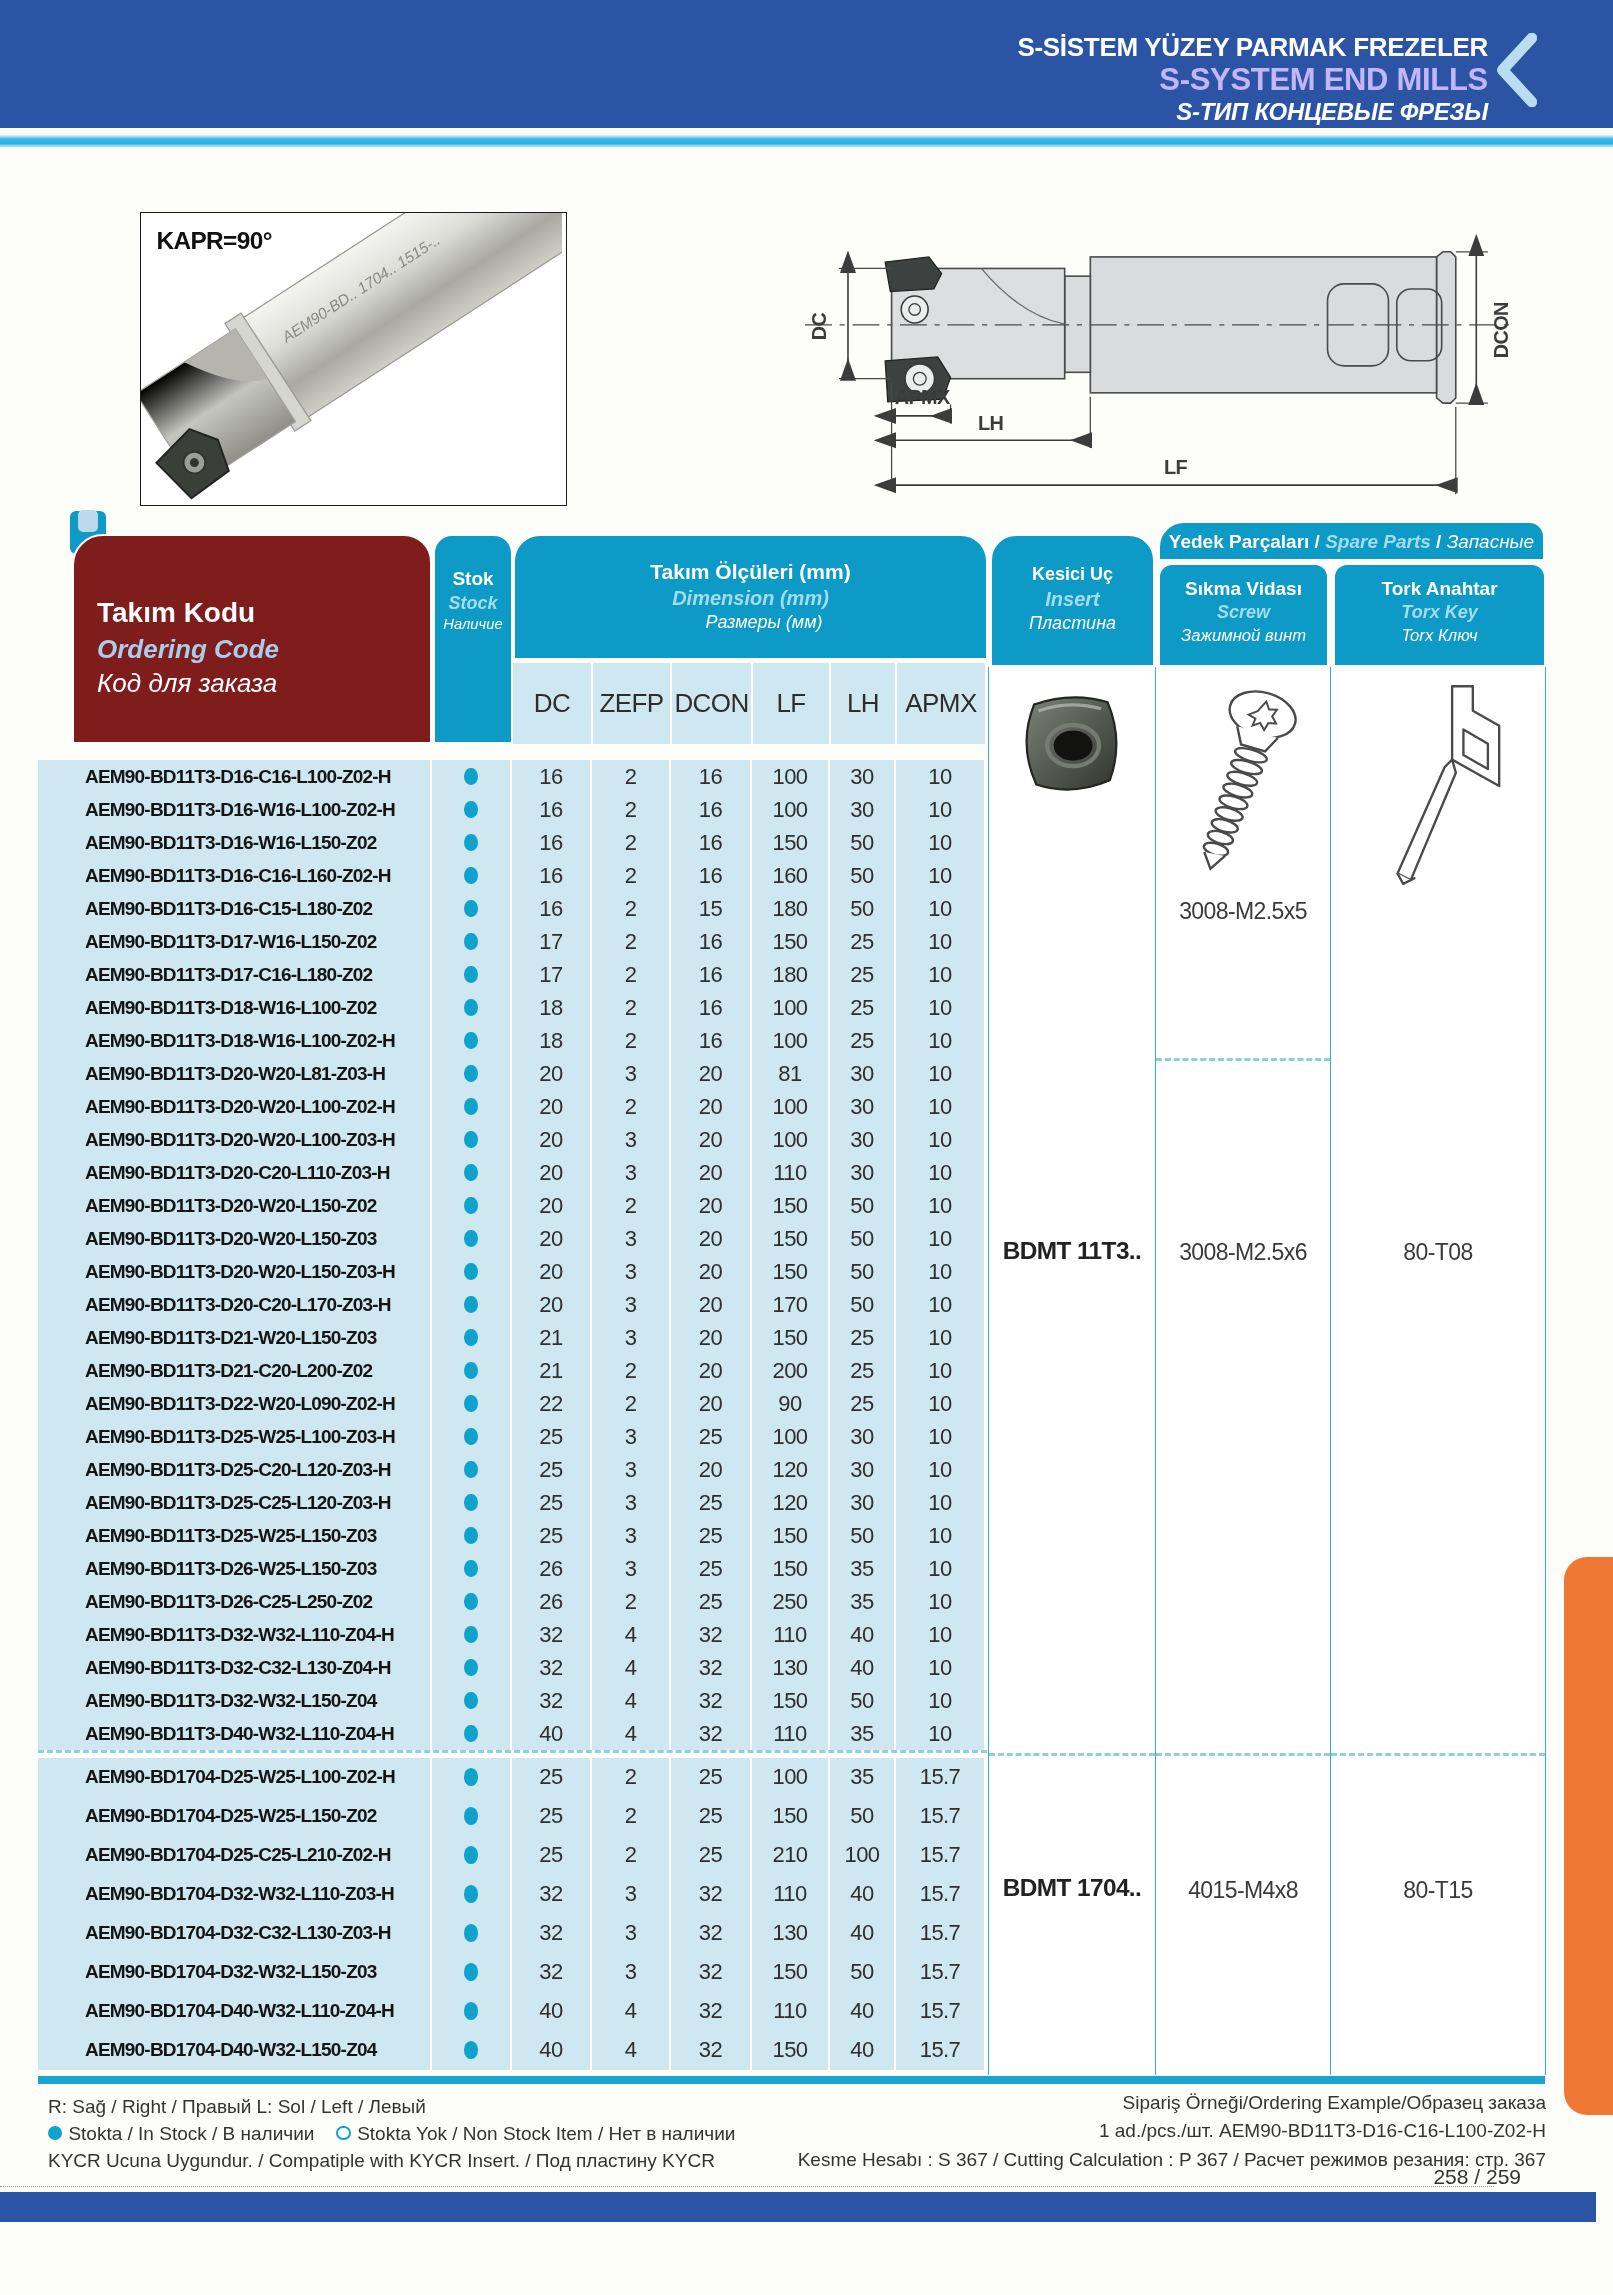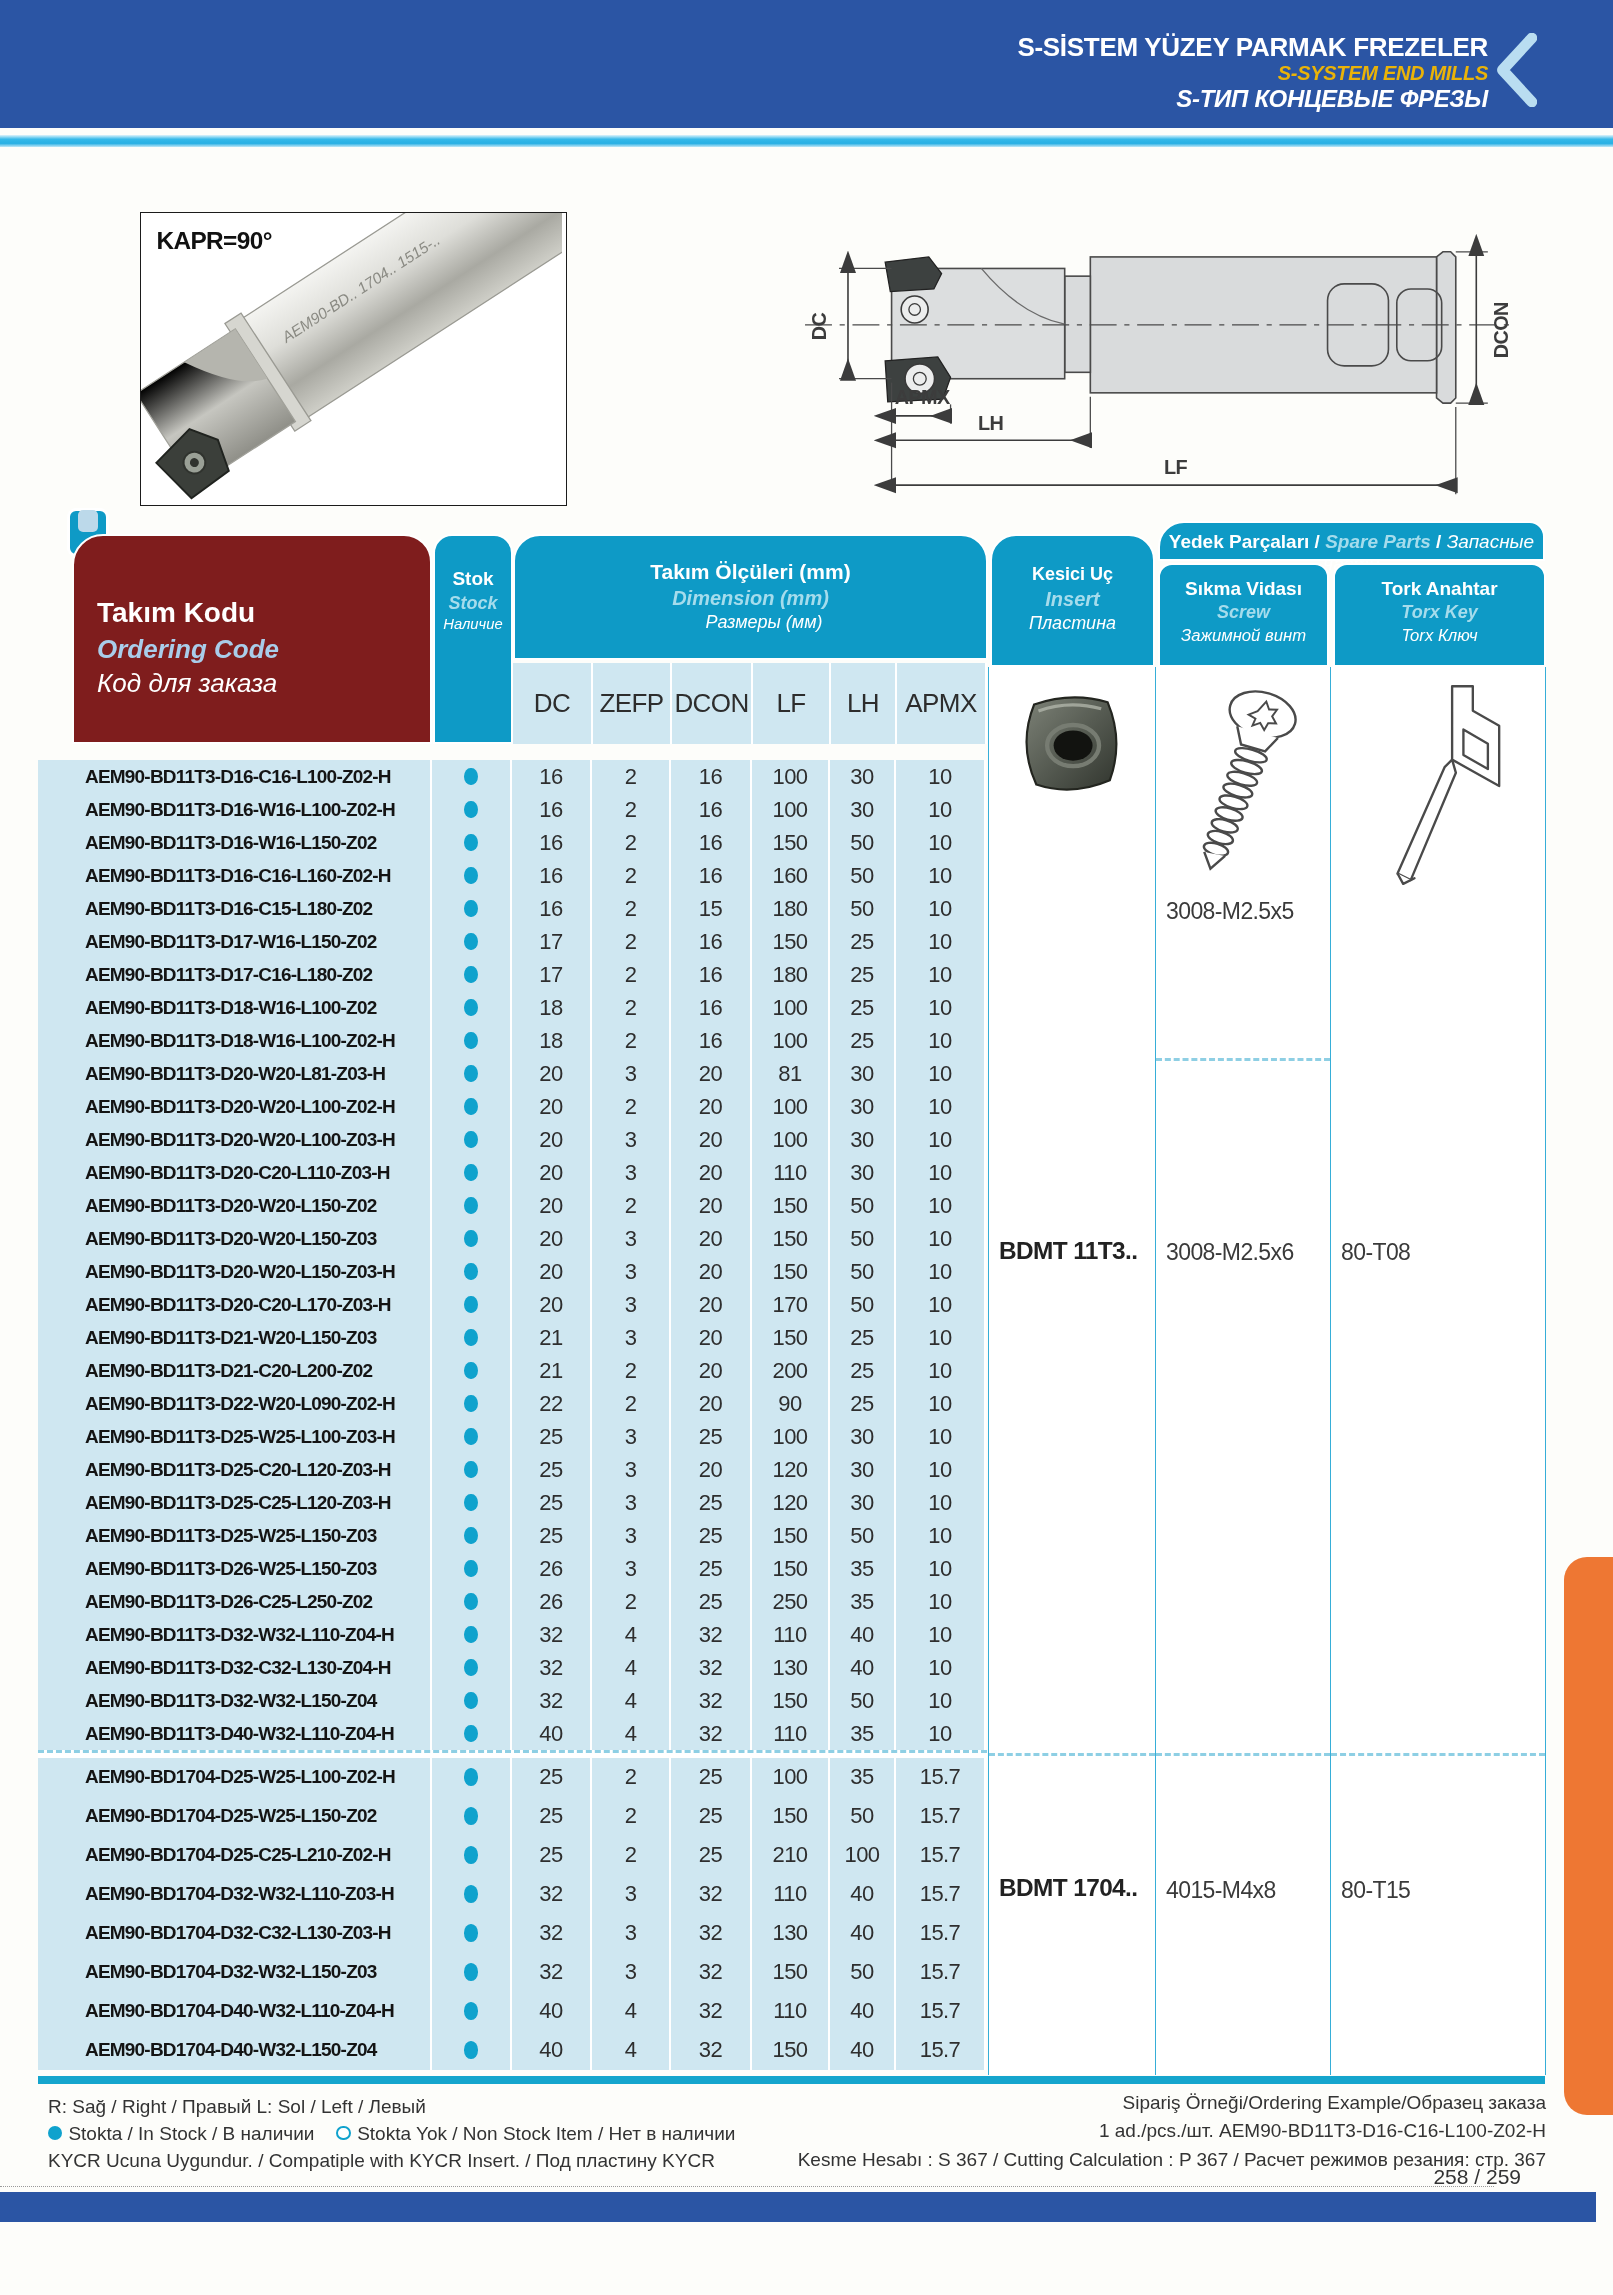--- a/index.html
+++ b/index.html
@@ -4,21 +4,21 @@
 <style>
   html,body{margin:0;padding:0;}
   body{width:1614px;height:2295px;position:relative;background:#fdfdfa;
        font-family:"Liberation Sans", sans-serif;overflow:hidden;}
   .abs{position:absolute;}
 
   
   .banner{left:0;top:0;width:1614px;height:128px;background:#2b55a4;}
   .banner-text{position:absolute;right:126px;top:32px;text-align:right;line-height:1.16;}
   .bt1{color:#ffffff;font-size:26px;font-weight:bold;letter-spacing:-0.3px;}
-  .bt2{color:#eab308;font-size:20px;font-style:italic;font-weight:bold;letter-spacing:-0.3px;}
+  .bt2{color:#c4b5fd;font-size:31px;font-weight:bold;letter-spacing:-0.3px;}
   .bt3{color:#ffffff;font-size:24px;font-style:italic;font-weight:bold;letter-spacing:-0.3px;}
   .chev{position:absolute;right:77px;top:33px;}
   .stripe{left:0;top:135px;width:1614px;height:11.5px;
           background:linear-gradient(180deg,#dff3fb 0%,#35b9e9 35%,#29b0e4 70%,#bfe7f7 100%);}
 
   
   .photo-box{left:140px;top:212px;width:425px;height:292px;background:#fff;border:1.9px solid #1b1b1b;}
   .kapr{position:absolute;left:15.4px;top:14px;font-size:24.4px;font-weight:bold;color:#111;letter-spacing:-0.6px;}
 
   
@@ -80,21 +80,21 @@
   .c.code{justify-content:flex-start;padding-left:47px;font-weight:bold;font-size:19px;
      letter-spacing:-0.8px;color:#141414;}
   .dot{width:13.5px;height:17.3px;border-radius:50%;background:#0fa2cd;}
   .gdiv{height:4.5px;border-top:3.2px dashed #8ecfe4;background:#fff;}
 
   
   .rcell{top:667px;height:1408px;background:#fff;box-sizing:border-box;border-right:1.9px solid #36aed8;}
   .insertcell{left:988px;width:168px;border-left:1.9px solid #36aed8;}
   .screwcell{left:1156px;width:175px;}
   .torxcell{left:1331px;width:215px;}
-  .rlabel{position:absolute;left:10px;width:100%;color:#3a3a3a;font-size:23px;letter-spacing:-0.6px;}
+  .rlabel{position:absolute;left:0;width:100%;text-align:center;color:#3a3a3a;font-size:23px;letter-spacing:-0.6px;}
   .rlabel.bold{font-weight:bold;color:#222;font-size:24.4px;}
   .dashline{position:absolute;left:0;width:100%;border-top:3.2px dashed #8ecfe4;}
   .rimg{position:absolute;left:50%;transform:translateX(-50%);}
 
   .tealbar{left:38px;top:2076px;width:1507px;height:8.3px;background:#15a5cd;}
 
   
   .fn{left:48px;font-size:19px;color:#333;}
   .fn .ic{display:inline-block;vertical-align:middle;margin:0 6.4px 3.8px 0;}
   .dot-filled{width:14px;height:14px;border-radius:50%;background:#0fa2cd;}

